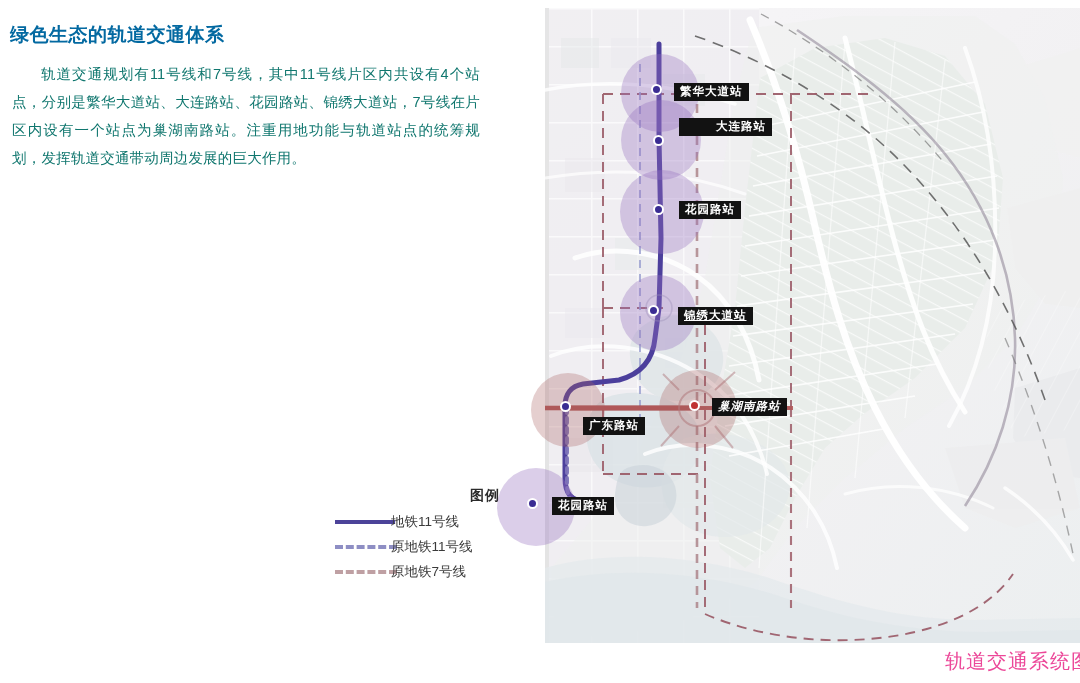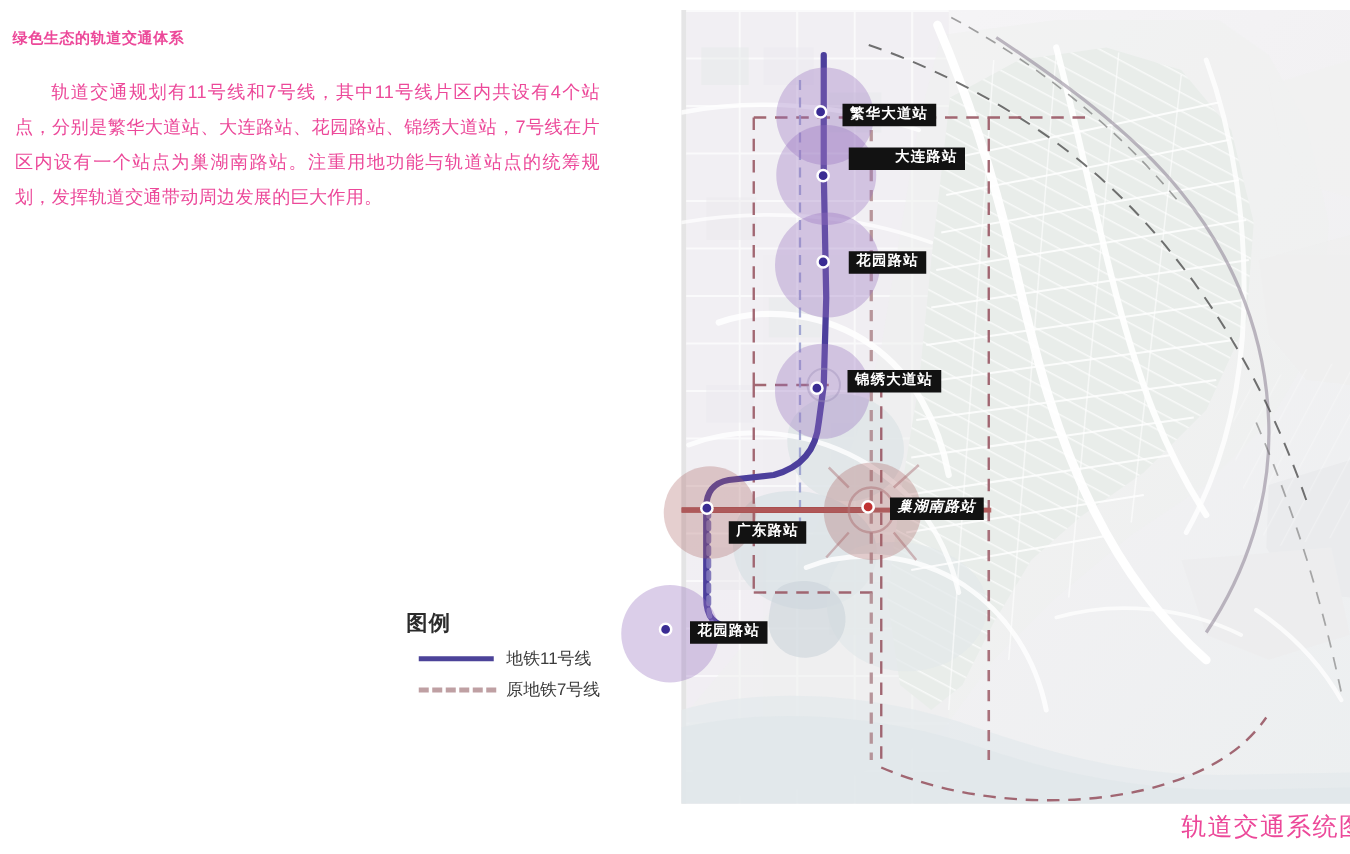--- a/index.html
+++ b/index.html
@@ -13,50 +13,51 @@
   #page {
     position: relative;
     width: 1080px; height: 683px;
     background: #ffffff;
   }
 
   
   #article-title {
     position: absolute;
     left: 10px; top: 22px;
-    font-size: 12px;
+    font-size: 19px;
     font-weight: bold;
     letter-spacing: 0.5px;
-    color: #ec4899;
+    color: #0369a1;
     white-space: nowrap;
   }
   #article-body {
     position: absolute;
     left: 12px; top: 60px;
     width: 468px;
     font-size: 14.5px;
     line-height: 28px;
-    color: #ec4899;
+    color: #0f766e;
     text-align: justify;
     text-indent: 2em;
     letter-spacing: 0.2px;
   }
 
   
   #legend {
     position: absolute;
     left: 325px; top: 487px;
     width: 175px;
   }
   #legend-title {
-    font-size: 17px;
+    font-size: 14px;
     font-weight: bold;
     color: #2b2b2b;
     margin-bottom: 4px;
     letter-spacing: 1px;
+    text-align: right;
   }
   .legend-row {
     position: relative;
     height: 25px;
   }
   .legend-sym {
     position: absolute;
     left: 10px; top: 50%;
     transform: translateY(-50%);
   }
@@ -65,21 +66,21 @@
   .lg-line-solid-7  { width: 60px; height: 4px; background: #a3464f; }
   .lg-line-dash-7   { width: 62px; height: 0; border-top: 4px dashed #bfa0a3; }
   .lg-dot {
     width: 15px; height: 15px; border-radius: 50%;
     left: 32px;
   }
   .lg-dot-11 { background: #3c2f96; box-shadow: 0 0 0 3px rgba(150,120,190,0.42); }
   .lg-dot-7  { background: #b13a3a; box-shadow: 0 0 0 3px rgba(185,130,135,0.45); }
   .legend-label {
     position: absolute;
-    left: 80px; top: 50%;
+    left: 66px; top: 50%;
     transform: translateY(-50%);
     font-size: 13.5px;
     color: #3a3a3a;
     white-space: nowrap;
     text-align: right;
   }
 
   
   #map-panel {
     position: absolute;
@@ -171,20 +172,24 @@
   <div id="article-body">轨道交通规划有11号线和7号线，其中11号线片区内共设有4个站点，分别是繁华大道站、大连路站、花园路站、锦绣大道站，7号线在片区内设有一个站点为巢湖南路站。注重用地功能与轨道站点的统筹规划，发挥轨道交通带动周边发展的巨大作用。</div>
 
   <div id="legend">
     <div id="legend-title">图例</div>
 
     <div class="legend-row">
       <span class="legend-sym lg-line-solid-11"></span>
       <span class="legend-label">地铁11号线</span>
     </div>
 
+    <div class="legend-row">
+      <span class="legend-sym lg-line-dash-11"></span>
+      <span class="legend-label">原地铁11号线</span>
+    </div>
 
 
     <div class="legend-row">
       <span class="legend-sym lg-line-dash-7"></span>
       <span class="legend-label">原地铁7号线</span>
     </div>
 
 
   </div>
 
@@ -370,21 +375,21 @@
   <div class="stn-dot dot-11" style="left:661px; top:143px;"></div>
   <div class="stn-dot dot-11" style="left:661px; top:212px;"></div>
   <div class="stn-dot dot-11" style="left:656px; top:313px;"></div>
   <div class="stn-dot dot-11" style="left:568px; top:409px;"></div>
   <div class="stn-dot dot-7" style="left:697px; top:408px;"></div>
   <div class="stn-dot dot-11" style="left:535px; top:506px;"></div>
 
   <div class="stn-label" style="left:674px; top:83px;">繁华大道站</div>
   <div class="stn-label" style="left:679px; top:118px;padding-left:37px;">大连路站</div>
   <div class="stn-label" style="left:679px; top:201px;">花园路站</div>
-  <div class="stn-label" style="left:678px; top:296px;">锦绣大道站</div>
+  <div class="stn-label" style="left:678px; top:307px;text-decoration:underline;">锦绣大道站</div>
   <div class="stn-label" style="left:583px; top:417px;">广东路站</div>
   <div class="stn-label" style="left:712px; top:398px;font-style:italic;">巢湖南路站</div>
   <div class="stn-label" style="left:552px; top:497px;">花园路站</div>
 
 
   <div id="map-caption">轨道交通系统图</div>
 
 </div>
 
 </body></html>

